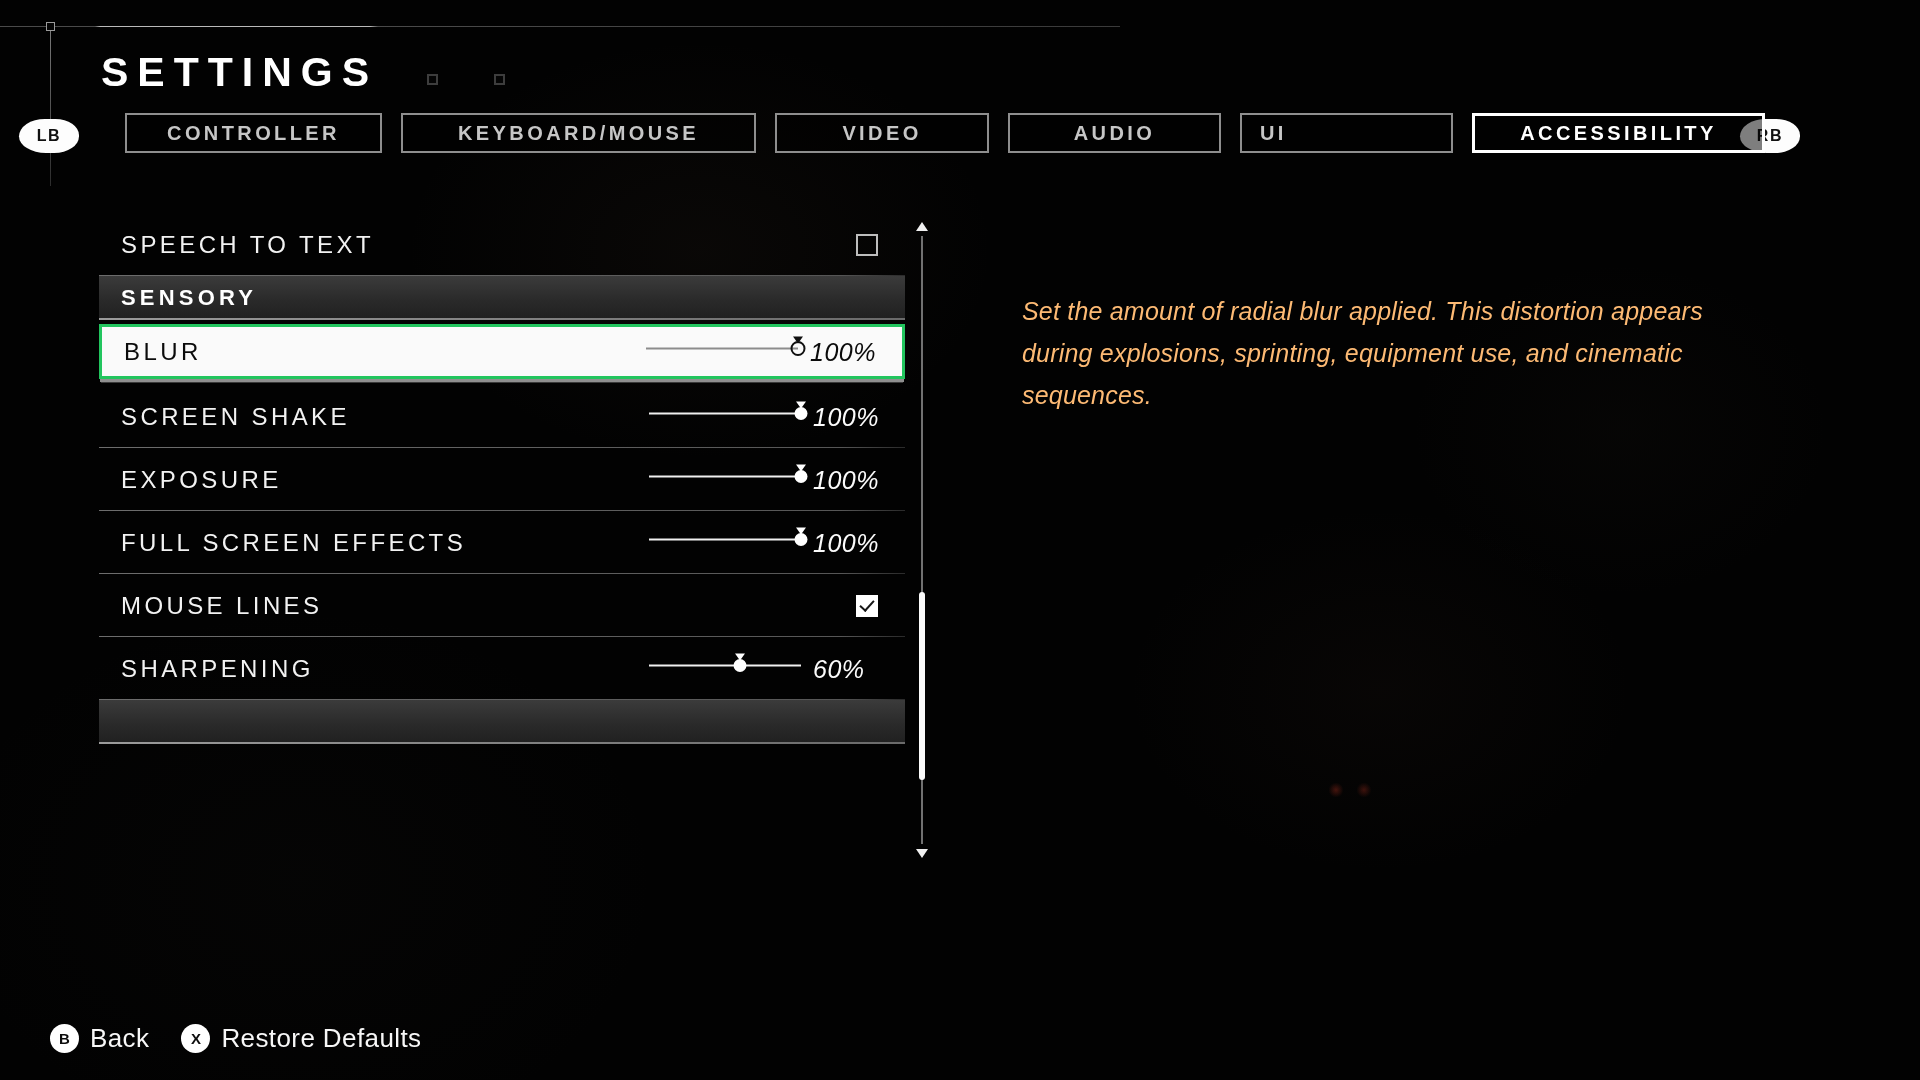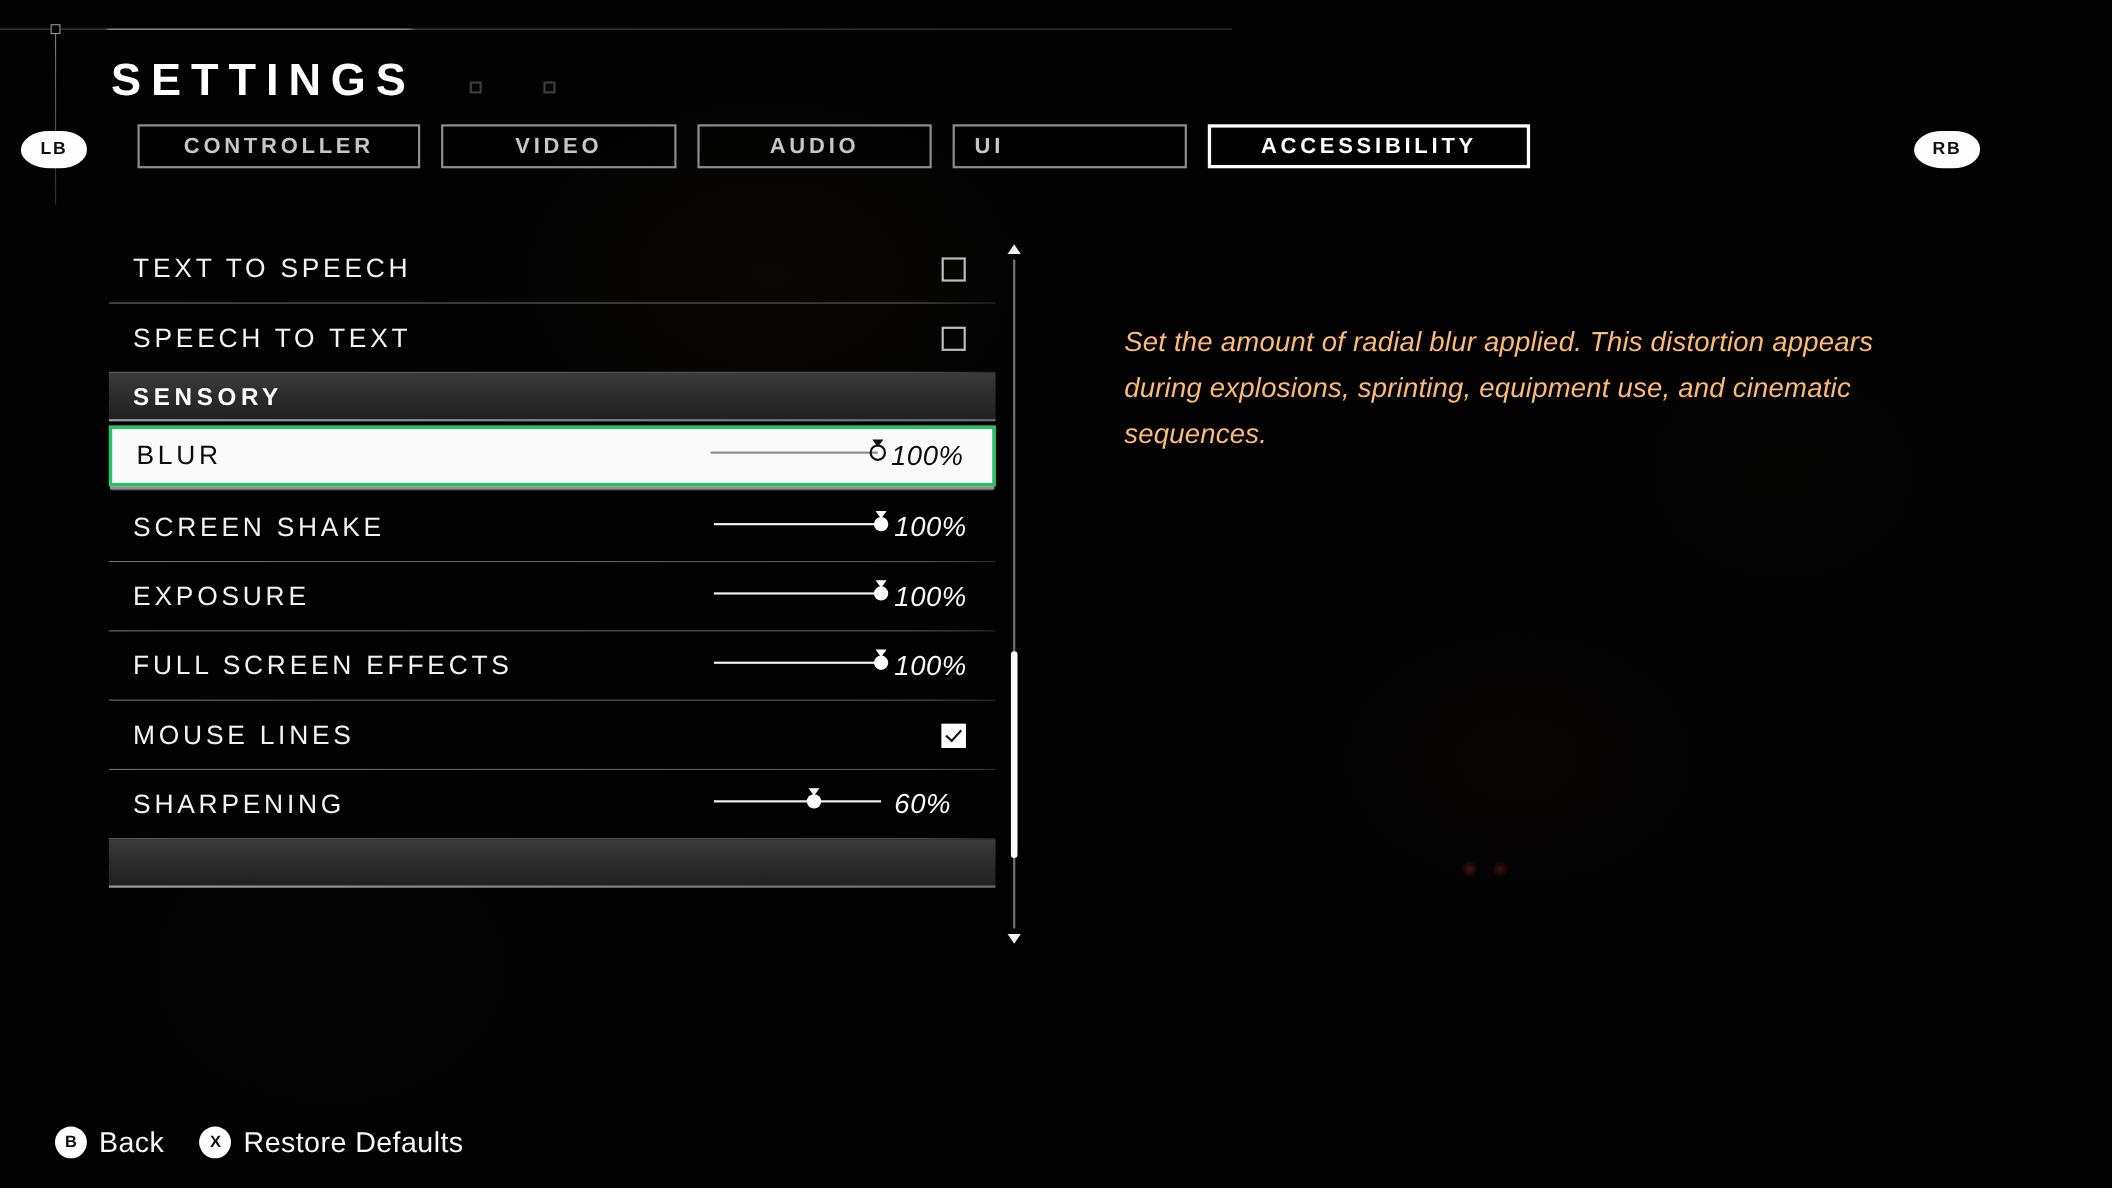--- a/index.html
+++ b/index.html
@@ -198,32 +198,28 @@
 <div class="deco-sq a"></div>
 <div class="deco-sq b"></div>
 
 <div class="page-title">SETTINGS</div>
 
 <div class="bumper lb">LB</div>
 <div class="bumper rb">RB</div>
 
 <div class="tabbar">
   <div class="tab t-ctrl">CONTROLLER</div>
+  <div class="tab t-km">KEYBOARD/MOUSE</div>
   <div class="tab t-video">VIDEO</div>
   <div class="tab t-audio">AUDIO</div>
   <div class="tab t-ui">UI</div>
   <div class="tab t-acc active">ACCESSIBILITY</div>
 </div>
 
 <div class="list" id="settings-list">
-    <div class="row">
-      <div class="label">TEXT TO SPEECH</div>
-      <div class="checkbox"></div>
-      <div class="divider"></div>
-    </div>
     <div class="row">
       <div class="label">SPEECH TO TEXT</div>
       <div class="checkbox"></div>
       <div class="divider"></div>
     </div>
     <div class="row section">
       <div class="label">SENSORY</div>
       <div class="divider"></div>
     </div>
     <div class="row selected">

